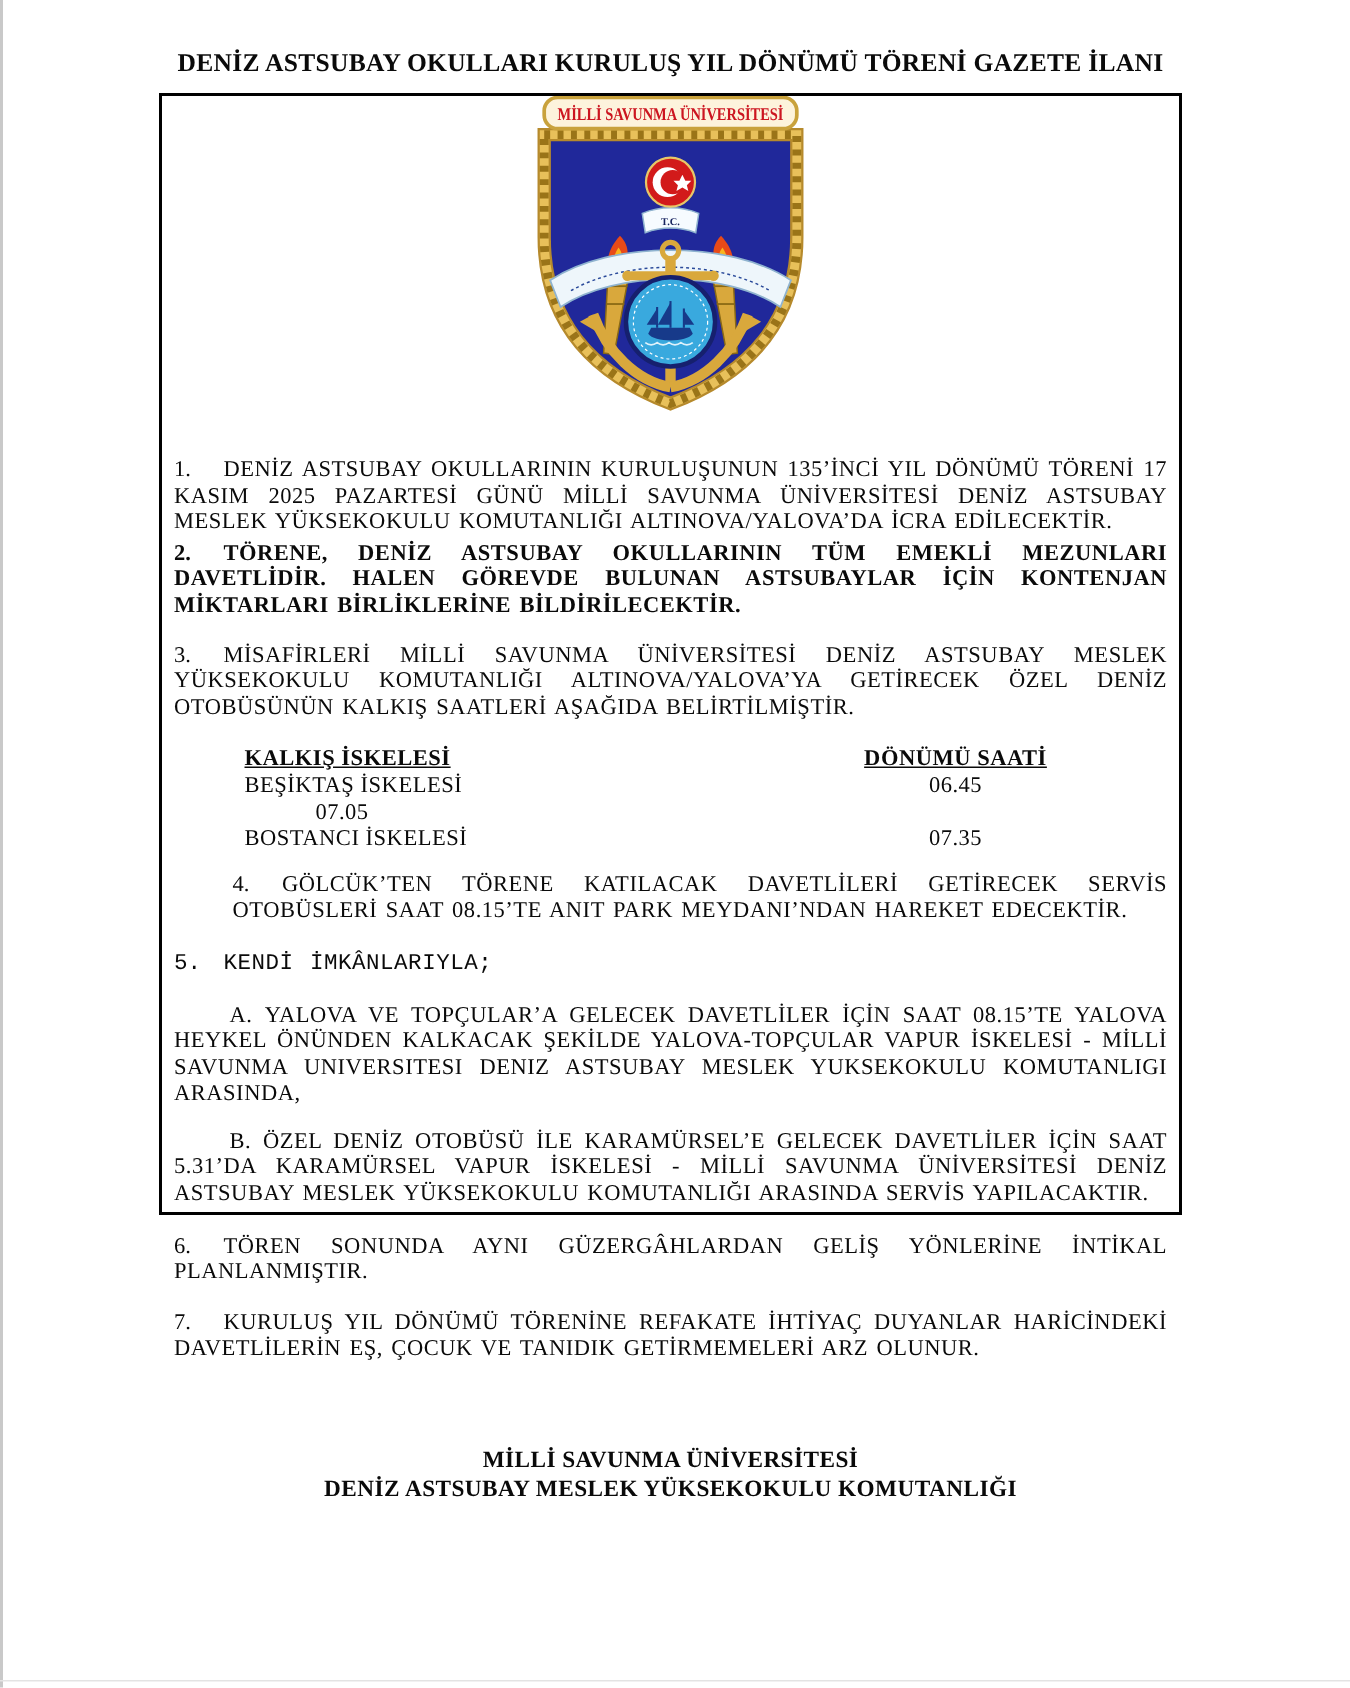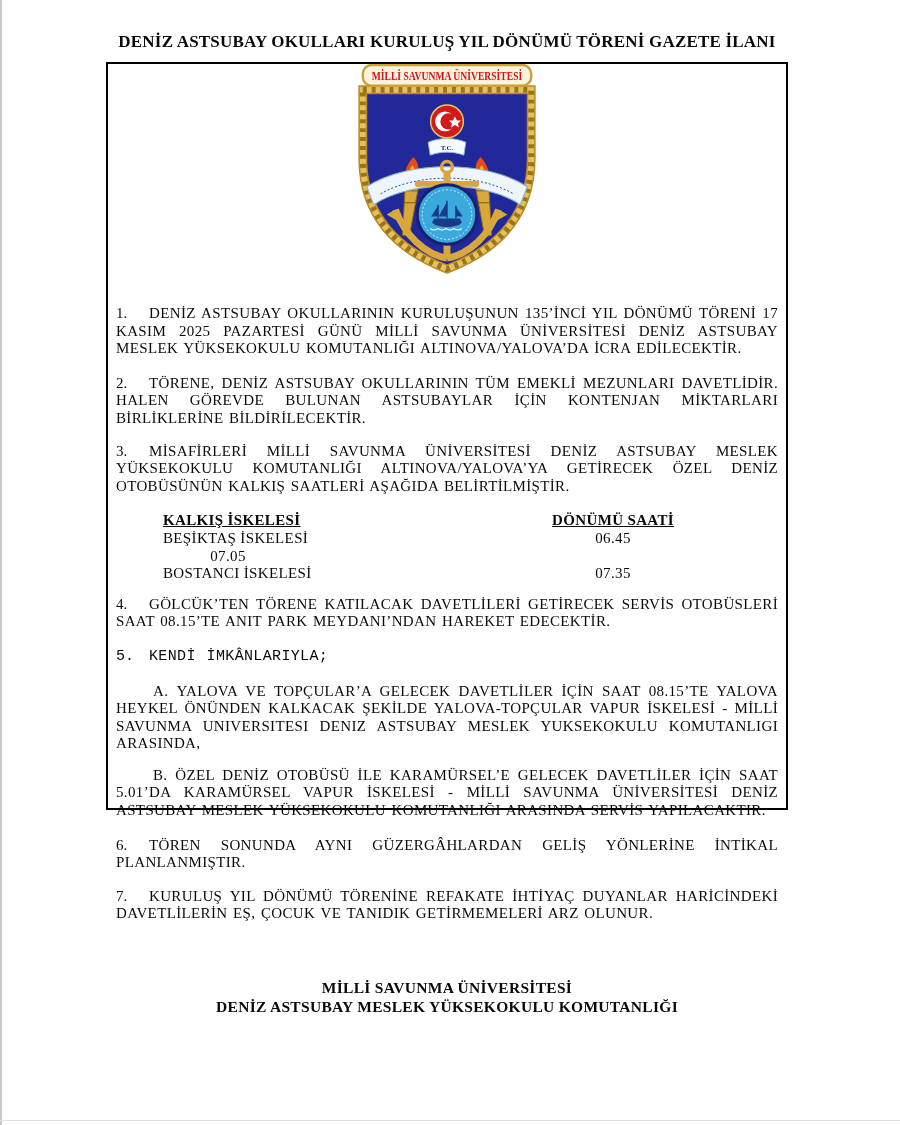--- a/index.html
+++ b/index.html
@@ -33,28 +33,28 @@
   .num { display:inline-block; width:33px; letter-spacing:0; }
   .sub { text-indent:37px; }
   .gc {
     text-decoration-style: double;
     text-decoration-color:#3e6fd0;
     text-decoration-thickness:2px;
     text-underline-offset:3px;
   }
 
   #p1 { margin-top:29px; }
-  #p2 { margin-top:17px; }
+  #p2 { margin-top:3px;font-weight:bold; }
   #p3 { margin-top:15px; }
   .tbl { margin-top:17px; margin-left:47px; width:560px; font-size:15px; line-height:17.6px; letter-spacing:0.35px; }
-  .tbl-row { display:flex; }
+  .tbl-row { display:flex;gap:24px; }
   .tbl-c1 { width:385px; }
   .tbl-c2 { width:130px; text-align:center; }
   .tbl-head { font-weight:bold; text-decoration:underline; }
-  #p4 { margin-top:13px; }
+  #p4 { margin-top:13px;margin-left:39px; }
   #p5 { margin-top:17px;font-family:Liberation Mono, monospace; }
   #pA { margin-top:17px; }
   #pB { margin-top:14px; }
   #p6 { margin-top:17px; }
   #p7 { margin-top:16px; }
   .sig-block { margin-top:55px; text-align:center; font-weight:bold; font-size:15.5px; line-height:19px; letter-spacing:0.3px; }
 </style>
 </head>
 <body>
 
@@ -156,21 +156,21 @@
       <div class="tbl-c2">07.35</div>
     </div>
   </div>
 
   <p class="body" id="p4"><span class="num">4.</span><span>GÖLCÜK’TEN TÖRENE KATILACAK DAVETLİLERİ GETİRECEK SERVİS OTOBÜSLERİ SAAT 08.15’TE ANIT PARK MEYDANI’NDAN HAREKET EDECEKTİR.</span></p>
 
   <p class="body" id="p5"><span class="num">5.</span><span>KENDİ İMKÂNLARIYLA;</span></p>
 
   <p class="body sub" id="pA"><span>A.</span>&nbsp;<span>YALOVA VE TOPÇULAR’A GELECEK DAVETLİLER İÇİN SAAT 08.15’TE YALOVA HEYKEL ÖNÜNDEN KALKACAK ŞEKİLDE YALOVA-TOPÇULAR VAPUR </span><span class="gc">İSKELESİ -</span><span> MİLLİ SAVUNMA UNIVERSITESI DENIZ ASTSUBAY MESLEK YUKSEKOKULU KOMUTANLIGI ARASINDA,</span></p>
 
-  <p class="body sub" id="pB"><span>B.</span>&nbsp;<span>ÖZEL DENİZ OTOBÜSÜ İLE KARAMÜRSEL’E GELECEK DAVETLİLER İÇİN SAAT 5.01’DA KARAMÜRSEL VAPUR </span><span class="gc">İSKELESİ -</span><span> MİLLİ SAVUNMA ÜNİVERSİTESİ DENİZ ASTSUBAY MESLEK YÜKSEKOKULU KOMUTANLIĞI ARASINDA SERVİS YAPILACAKTIR.</span></p>
+  <p class="body sub" id="pB"><span>B.</span>&nbsp;<span>ÖZEL DENİZ OTOBÜSÜ İLE KARAMÜRSEL’E GELECEK DAVETLİLER İÇİN SAAT 5.31’DA KARAMÜRSEL VAPUR </span><span class="gc">İSKELESİ -</span><span> MİLLİ SAVUNMA ÜNİVERSİTESİ DENİZ ASTSUBAY MESLEK YÜKSEKOKULU KOMUTANLIĞI ARASINDA SERVİS YAPILACAKTIR.</span></p>
 
   <p class="body" id="p6"><span class="num">6.</span><span>TÖREN SONUNDA AYNI GÜZERGÂHLARDAN GELİŞ YÖNLERİNE İNTİKAL PLANLANMIŞTIR.</span></p>
 
   <p class="body" id="p7"><span class="num">7.</span><span>KURULUŞ YIL DÖNÜMÜ TÖRENİNE REFAKATE İHTİYAÇ DUYANLAR HARİCİNDEKİ DAVETLİLERİN EŞ, ÇOCUK VE TANIDIK GETİRMEMELERİ ARZ OLUNUR.</span></p>
 
   <div class="sig-block">
     <div>MİLLİ SAVUNMA ÜNİVERSİTESİ</div>
     <div>DENİZ ASTSUBAY MESLEK YÜKSEKOKULU KOMUTANLIĞI</div>
   </div>
 

